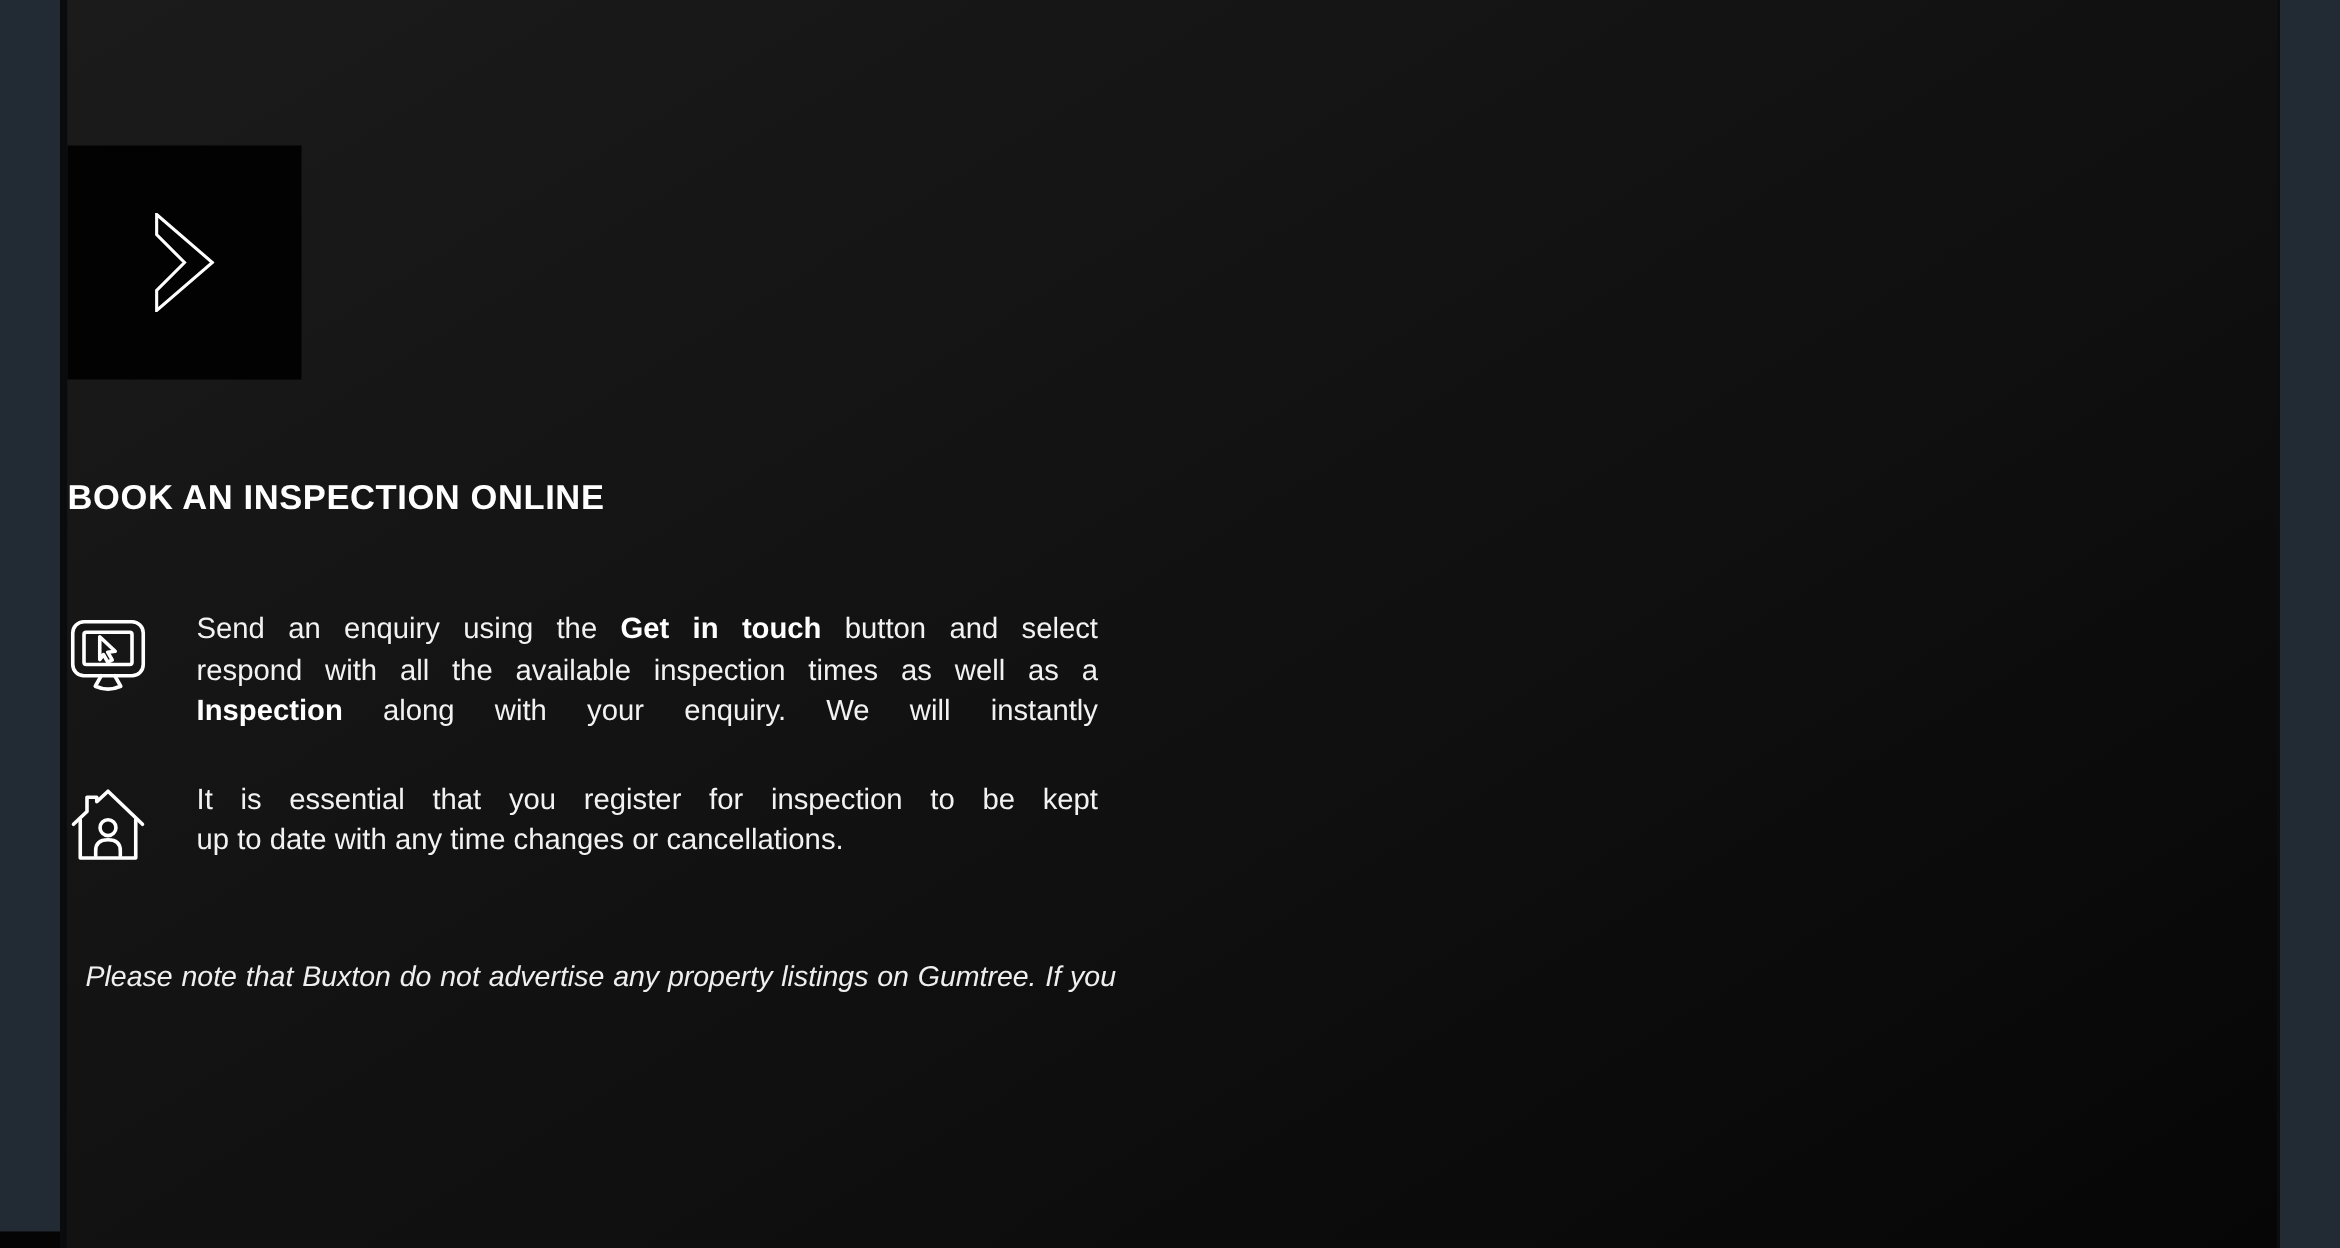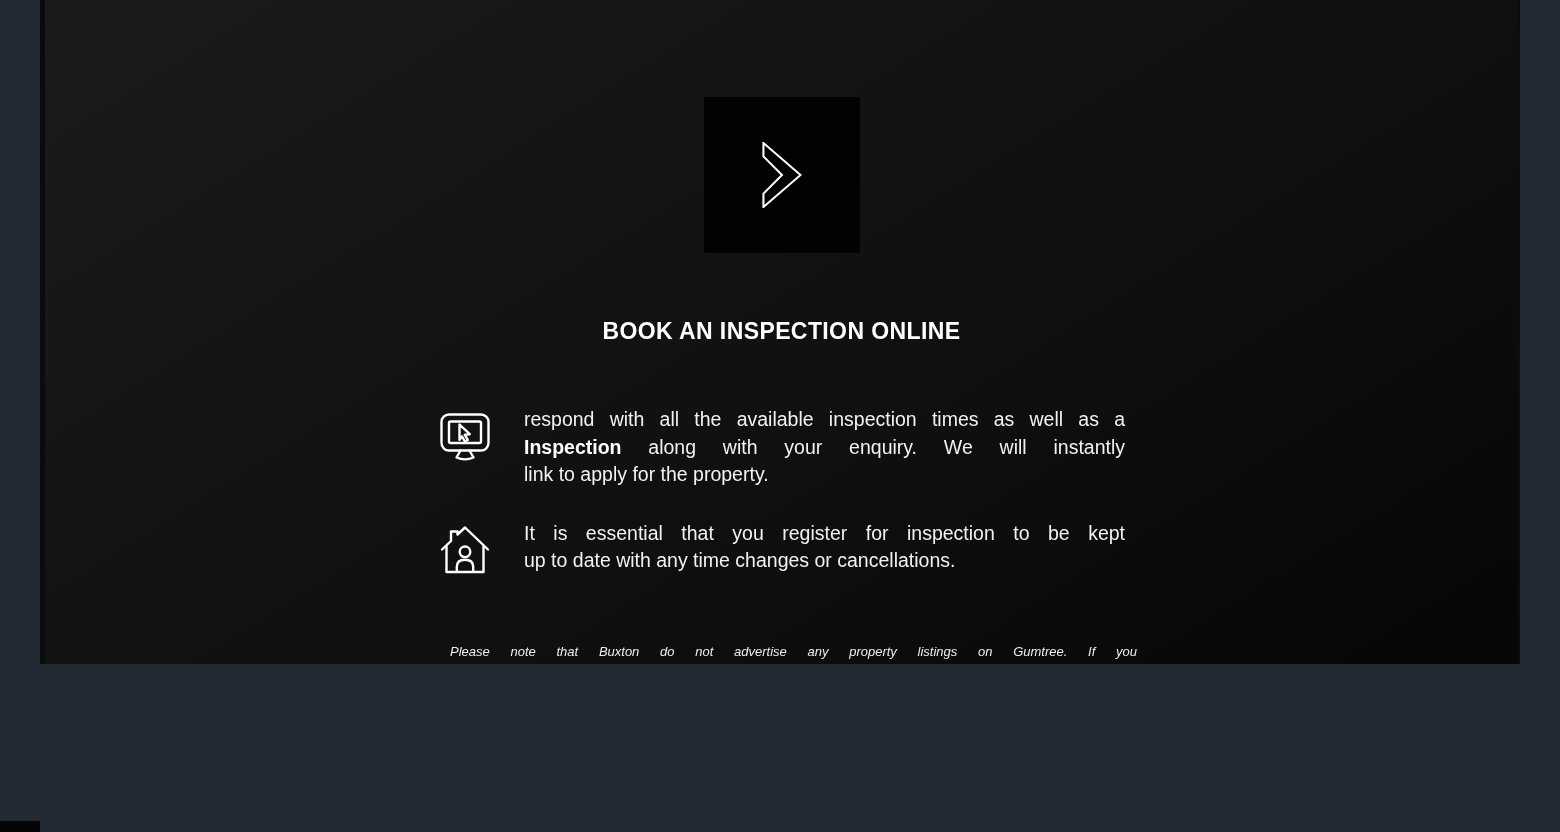--- a/index.html
+++ b/index.html
@@ -2,26 +2,26 @@
 <html><head>
 <meta charset="utf-8">
 <style>
   html,body{margin:0;padding:0;}
   body{
     width:1560px;height:832px;overflow:hidden;position:relative;
     background:#222a33;
     font-family:"Liberation Sans","DejaVu Sans",sans-serif;
   }
   .content{
-    position:absolute;left:40px;top:0;width:1480px;height:664px;
+    position:absolute;left:40px;top:0;width:1480px;height:832px;
     box-sizing:border-box;
     border-left:5px solid #0a0b0d;
     border-right:2px solid #0c0d0f;
     background:linear-gradient(148deg,#1b1b1b 0%,#151515 30%,#0f0f10 62%,#060607 100%);
-    display:flex;flex-direction:column;align-items:center;
+    display:flex;flex-direction:column;align-items:flex-start;
   }
   .gutter-patch{
     position:absolute;left:0;bottom:0;width:40px;height:11px;background:#050506;
   }
   .logo-box{
     width:156px;height:156px;margin-top:97px;background:#020202;
     display:flex;align-items:center;justify-content:center;flex:none;
   }
   .page-title{
     margin:65px 0 0 0;
@@ -33,21 +33,21 @@
   .step-text{
     width:601px;flex:none;
     font-size:19.5px;line-height:27.6px;color:#f2f2f2;
   }
   .step-text .b{font-weight:700;color:#ffffff;}
   .line-just{text-align:justify;text-align-last:justify;}
   .line-left{text-align:left;}
   .line-center{text-align:center;}
   .disclaimer{
     width:687px;margin-top:33px;transform:translateX(12px);
-    font-style:italic;font-size:13px;line-height:22.4px;color:#efefef;
+    font-style:italic;font-size:19px;line-height:22.4px;color:#efefef;
   }
   svg{display:block;}
 </style>
 </head>
 <body>
 
 <div class="content">
 
   <div class="logo-box">
     <svg width="40" height="66" viewBox="0 0 38 64" aria-hidden="true">
@@ -62,23 +62,23 @@
     <div class="step">
       <div class="step-icon">
         <svg width="54" height="54" viewBox="0 0 54 54" aria-hidden="true" fill="none" stroke="#ffffff" stroke-width="2.4" stroke-linejoin="round" stroke-linecap="round">
           <rect x="3.5" y="5.5" width="47" height="36" rx="7.5"></rect>
           <rect x="11" y="12.5" width="32" height="21.5" rx="1.5"></rect>
           <path d="M22.5,41.5 L18.5,48.5 Q27,52.3 35.5,48.5 L31.5,41.5"></path>
           <path d="M21.5,15.5 L31.8,25.2 L26.8,25.8 L29.8,30.9 L26.9,32.5 L24,27.4 L21.5,30.7 Z"></path>
         </svg>
       </div>
       <div class="step-text">
+          <div class="line-just"><span>Send an enquiry using the </span><span class="b">Get in touch</span><span> button and select</span></div>
           <div class="line-just"><span>respond with all the available inspection times as well as a</span></div>
           <div class="line-just"><span class="b">Inspection</span><span> along with your enquiry. We will instantly</span></div>
-          <div class="line-left"><span>link to apply for the property.</span></div>
         </div>
     </div>
 
     <div class="step">
       <div class="step-icon">
         <svg width="54" height="54" viewBox="0 0 54 54" aria-hidden="true" fill="none" stroke="#ffffff" stroke-width="2.4" stroke-linejoin="round" stroke-linecap="round">
           <path d="M4,26.5 L13,18 L13,8.5 L19.5,8.5 L19.5,11.5 L27,4.5 L50,26.5"></path>
           <path d="M8.5,23.5 L8.5,49 L45.5,49 L45.5,23.5"></path>
           <path d="M18.8,47.5 L18.8,44 Q18.8,36.8 27,36.8 Q35.2,36.8 35.2,44 L35.2,47.5"></path>
           <circle cx="27" cy="28.8" r="5.3" fill="#101011"></circle>

